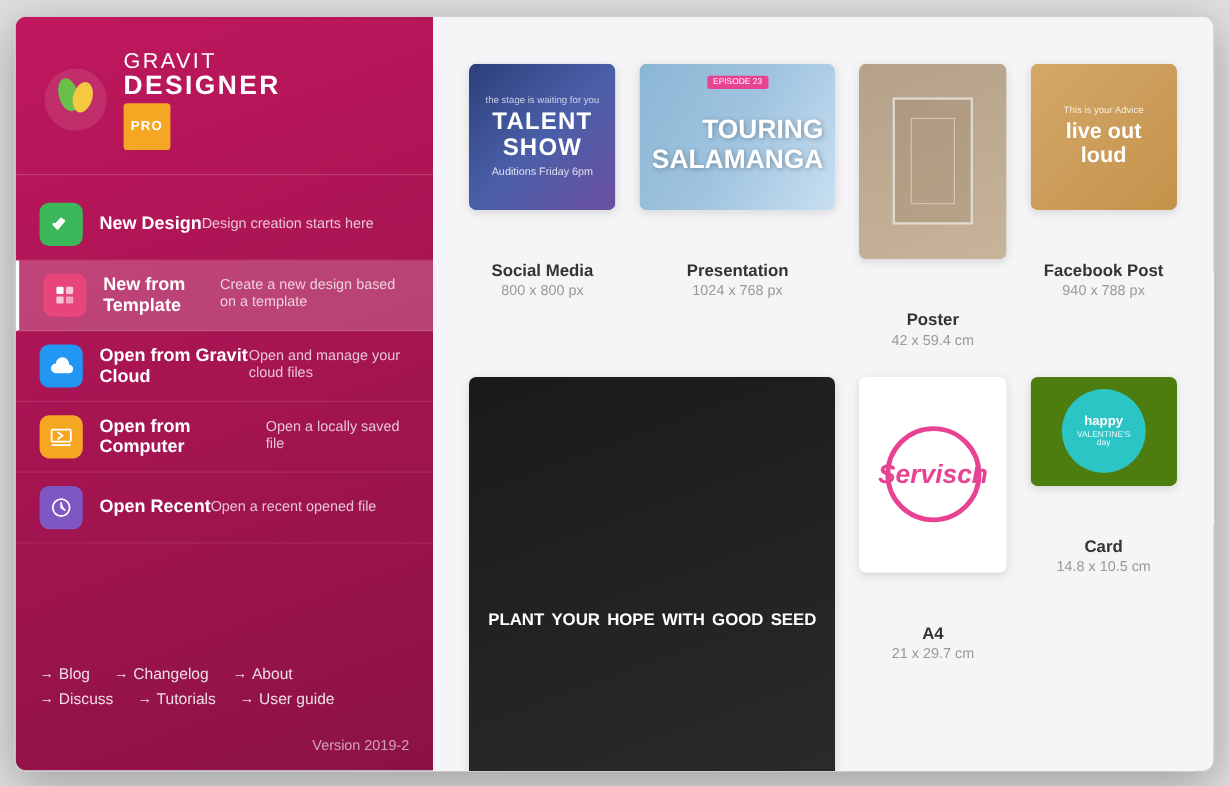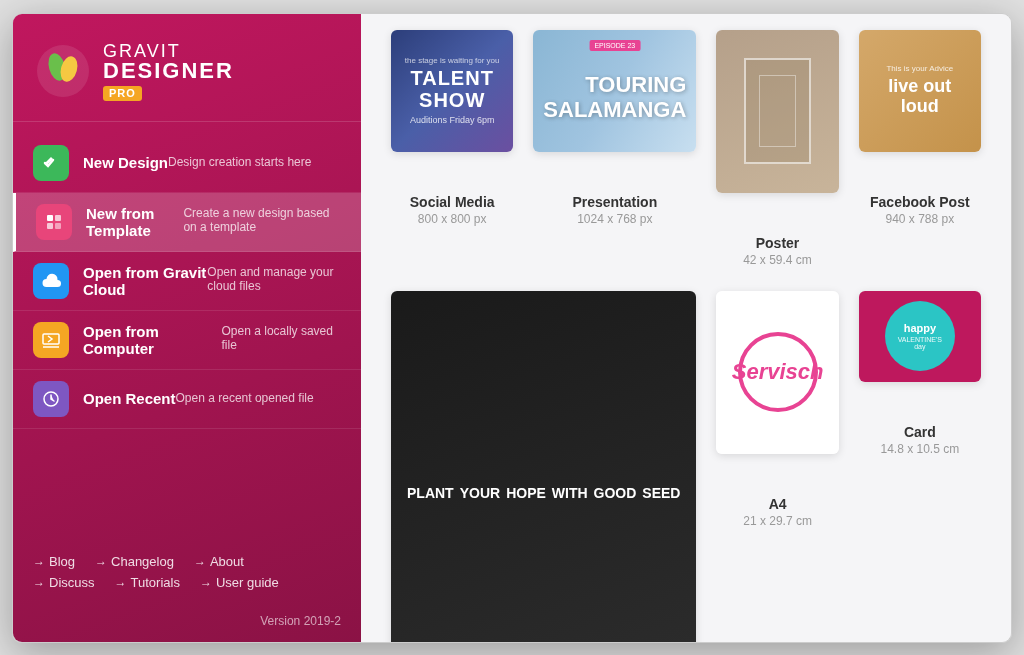--- a/index.html
+++ b/index.html
@@ -58,21 +58,21 @@
       font-size: 22px;
       font-weight: 700;
       letter-spacing: 2px;
       color: white;
     }
     .logo-pro {
       background: #f5a623;
       color: white;
       font-size: 11px;
       font-weight: 700;
-      padding: 2px 6px;
+      padding: 14px 6px;
       border-radius: 3px;
       margin-top: 4px;
       letter-spacing: 1px;
       width: fit-content;
     }
     .menu-items {
       flex: 1;
       display: flex;
       flex-direction: column;
       padding: 4px 0;
@@ -144,21 +144,21 @@
       text-align: right;
       padding: 8px 20px 14px;
       color: rgba(255,255,255,0.6);
       font-size: 12px;
     }
     
     .main-content {
       flex: 1;
       background: #f5f5f7;
       overflow-y: auto;
-      padding: 16px 30px;
+      padding: 39px 30px;
     }
     .templates-grid {
       display: grid;
       grid-template-columns: repeat(4, 1fr);
       gap: 24px 20px;
     }
     .template-item {
       display: flex;
       flex-direction: column;
       align-items: center;
@@ -251,21 +251,21 @@
       width: 100%; height: 100%;
       display: flex; align-items: center; justify-content: center;
     }
     .thumb-a4-circle {
       width: 80px; height: 80px; border-radius: 50%;
       border: 4px solid #e84393;
       display: flex; align-items: center; justify-content: center;
     }
     .thumb-a4-text { font-size: 22px; font-weight: 700; color: #e84393; font-style: italic; }
     .thumb-card {
-      background: #be185d;
+      background: #4d7c0f;
       width: 100%; height: 100%;
       display: flex; align-items: center; justify-content: center;
     }
     .thumb-card-circle {
       width: 70px; height: 70px; border-radius: 50%;
       background: #2bc5c5;
       display: flex; flex-direction: column; align-items: center; justify-content: center;
       color: white; text-align: center; padding: 8px;
     }
     .thumb-card-happy { font-size: 11px; font-weight: 700; }

